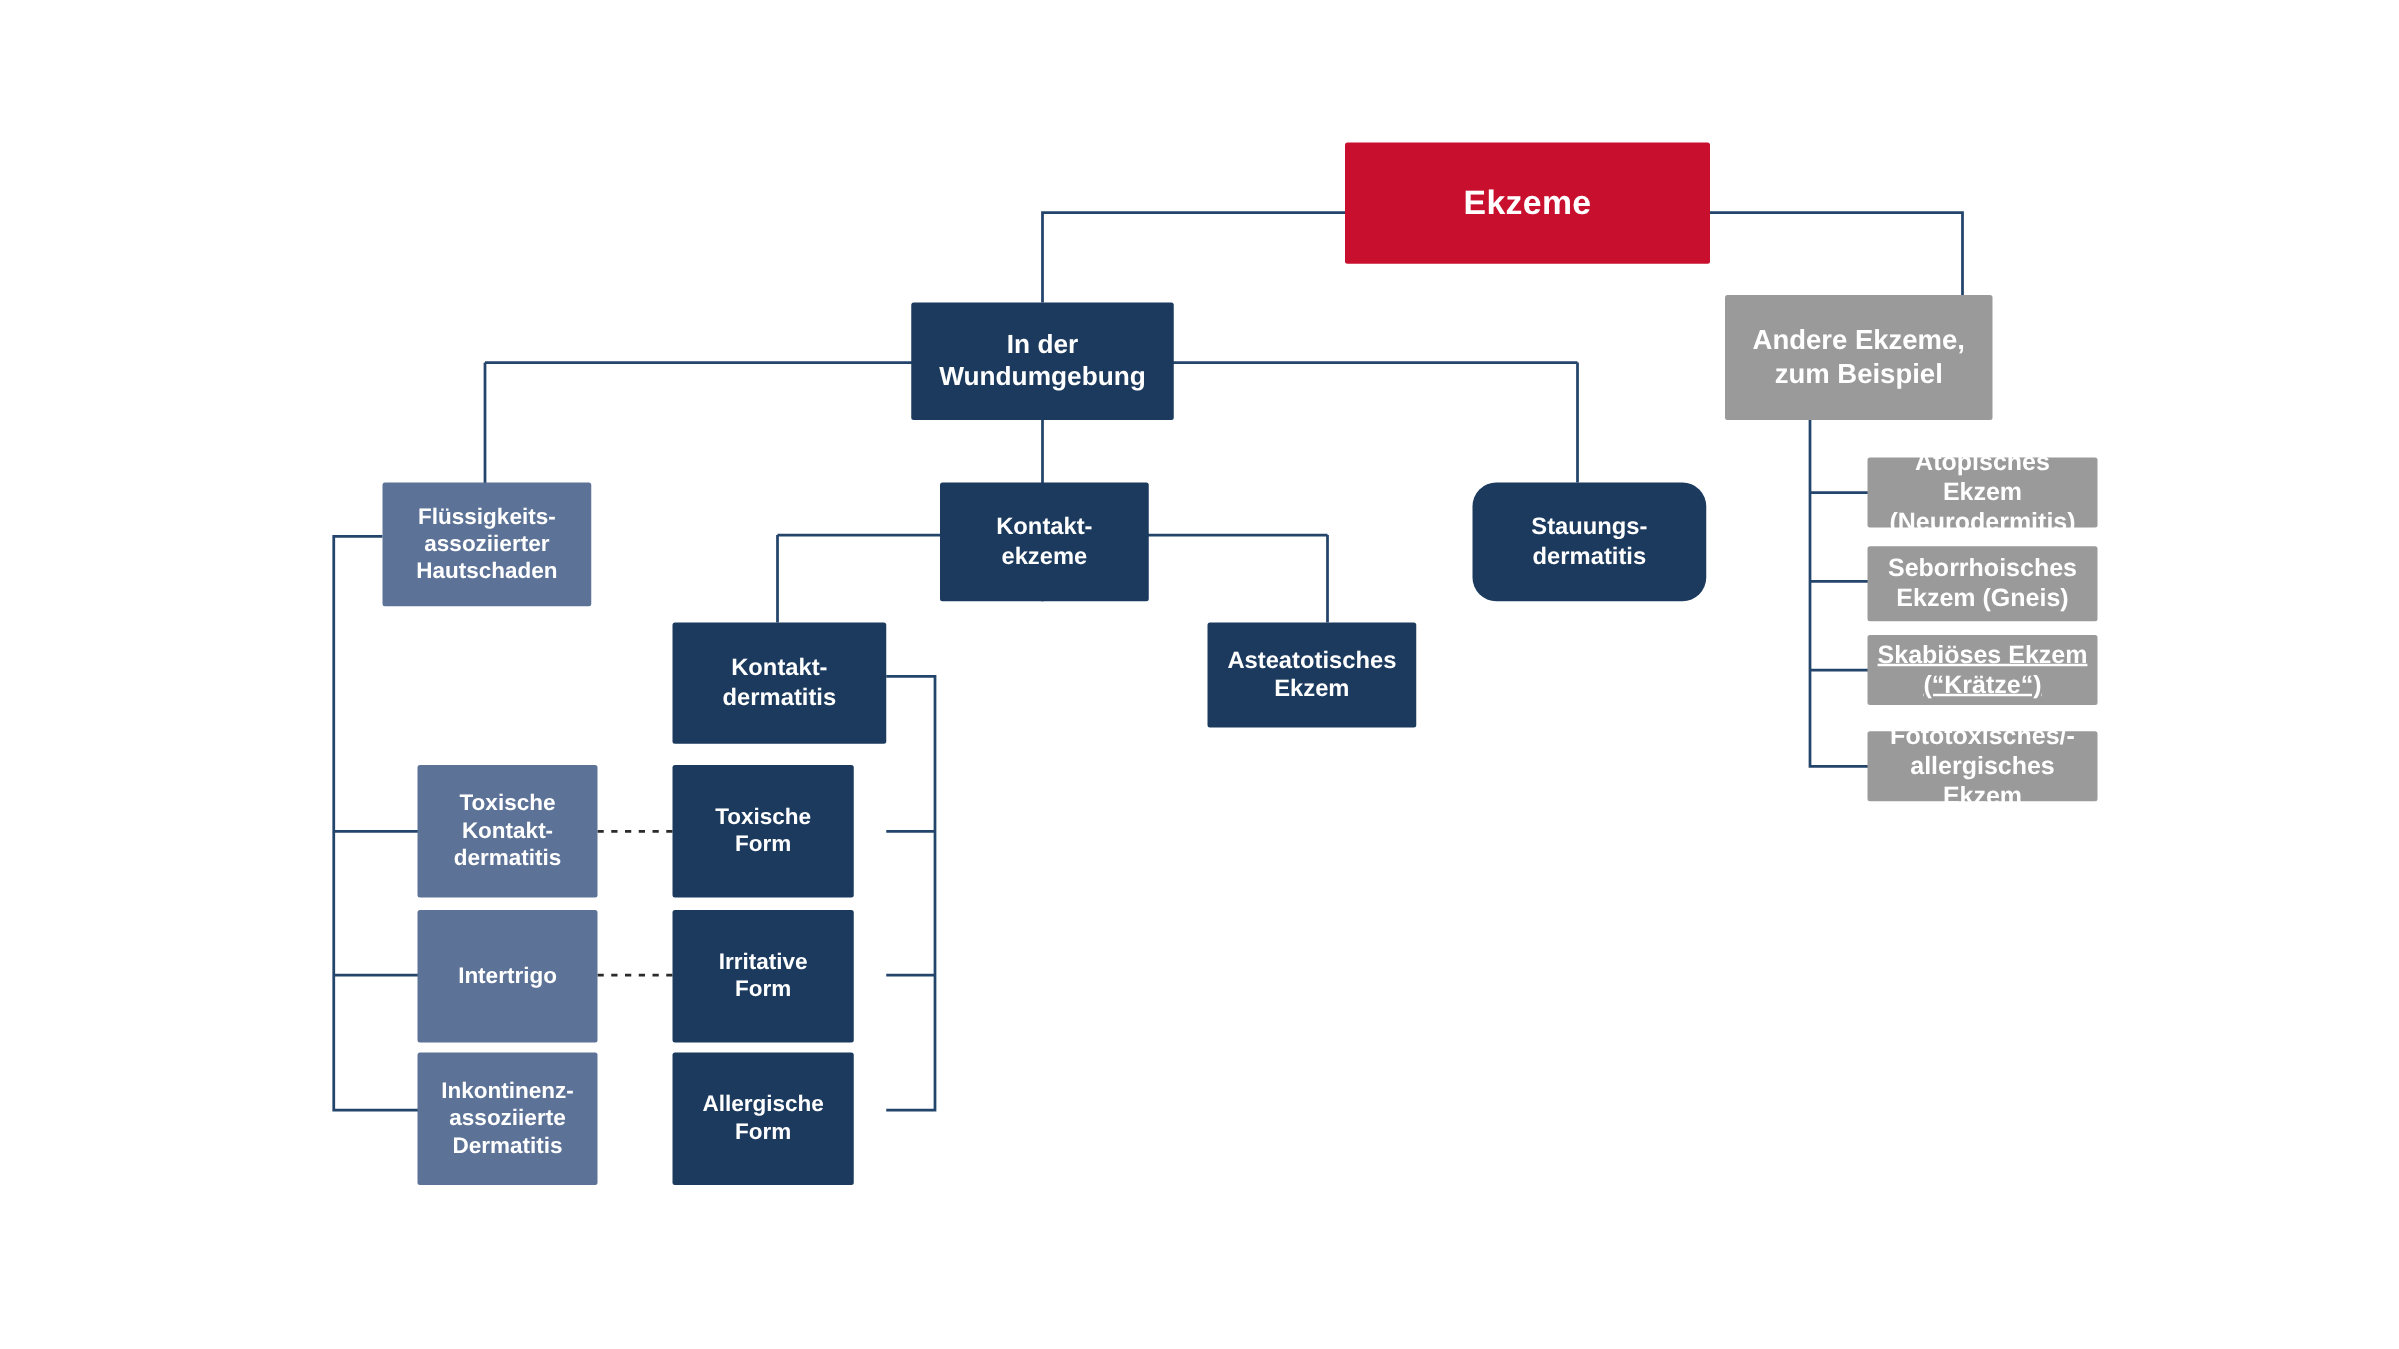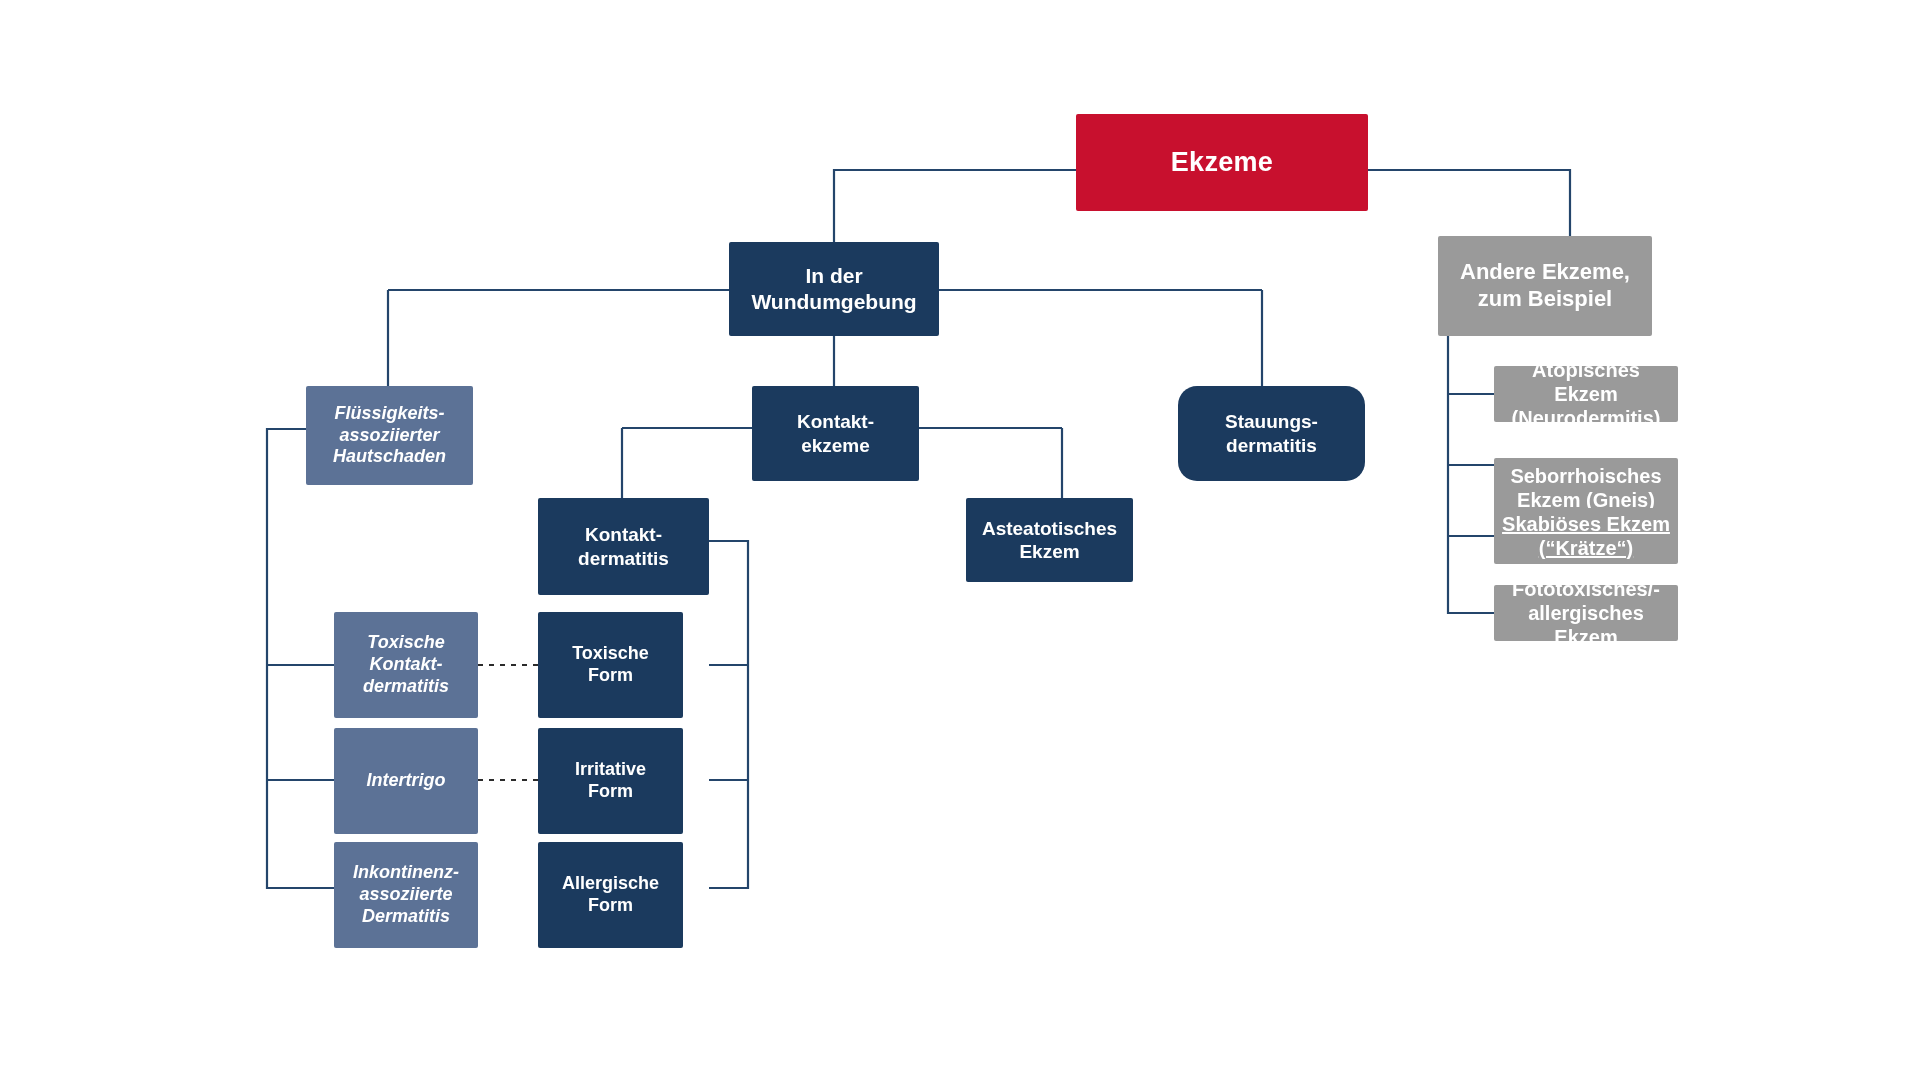--- a/index.html
+++ b/index.html
@@ -50,21 +50,20 @@
     background: #1b3a5e;
     font-size: 19px;
   }
   .node.navy-sm {
     background: #1b3a5e;
     font-size: 18px;
   }
   .node.slate {
     background: #5c7296;
     font-size: 18px;
-    font-style: italic;
   }
   .node.gray {
     background: #9a9a9a;
     font-size: 22px;
   }
   .node.gray-sm {
     background: #9a9a9a;
     font-size: 20px;
     font-weight: bold;
     line-height: 1.2;
@@ -114,21 +113,21 @@
       <path d="M 478 665 L 538 665"></path>
       <path d="M 478 780 L 538 780"></path>
     </g>
   </svg>
 
   <div class="node root" style="left:1076px; top:114px; width:292px; height:97px;">Ekzeme</div>
 
   <div class="node navy level2" style="left:729px; top:242px; width:210px; height:94px;">In der
 Wundumgebung</div>
 
-  <div class="node gray" style="left:1438px; top:236px; width:214px; height:100px;">Andere Ekzeme,
+  <div class="node gray" style="left:1380px; top:236px; width:214px; height:100px;">Andere Ekzeme,
 zum Beispiel</div>
 
   <div class="node slate" style="left:306px; top:386px; width:167px; height:99px;">Flüssigkeits-
 assoziierter
 Hautschaden</div>
 
   <div class="node navy" style="left:752px; top:386px; width:167px; height:95px;">Kontakt-
 ekzeme</div>
 
   <div class="node navy" style="left:1178px; top:386px; width:187px; height:95px;border-radius:19px;">Stauungs-
@@ -155,21 +154,21 @@
 
   <div class="node navy-sm" style="left:538px; top:728px; width:145px; height:106px;">Irritative
 Form</div>
 
   <div class="node navy-sm" style="left:538px; top:842px; width:145px; height:106px;">Allergische
 Form</div>
 
   <div class="node gray-sm" style="left:1494px; top:366px; width:184px; height:56px;">Atopisches Ekzem
 (Neurodermitis)</div>
 
-  <div class="node gray-sm" style="left:1494px; top:458px; width:184px; height:60px;">Seborrhoisches
+  <div class="node gray-sm" style="left:1494px; top:437px; width:184px; height:60px;">Seborrhoisches
 Ekzem (Gneis)</div>
 
   <div class="node gray-sm" style="left:1494px; top:508px; width:184px; height:56px;text-decoration:underline;">Skabiöses Ekzem
 (“Krätze“)</div>
 
   <div class="node gray-sm" style="left:1494px; top:585px; width:184px; height:56px;">Fototoxisches/-
 allergisches Ekzem</div>
 
 </div>
 

